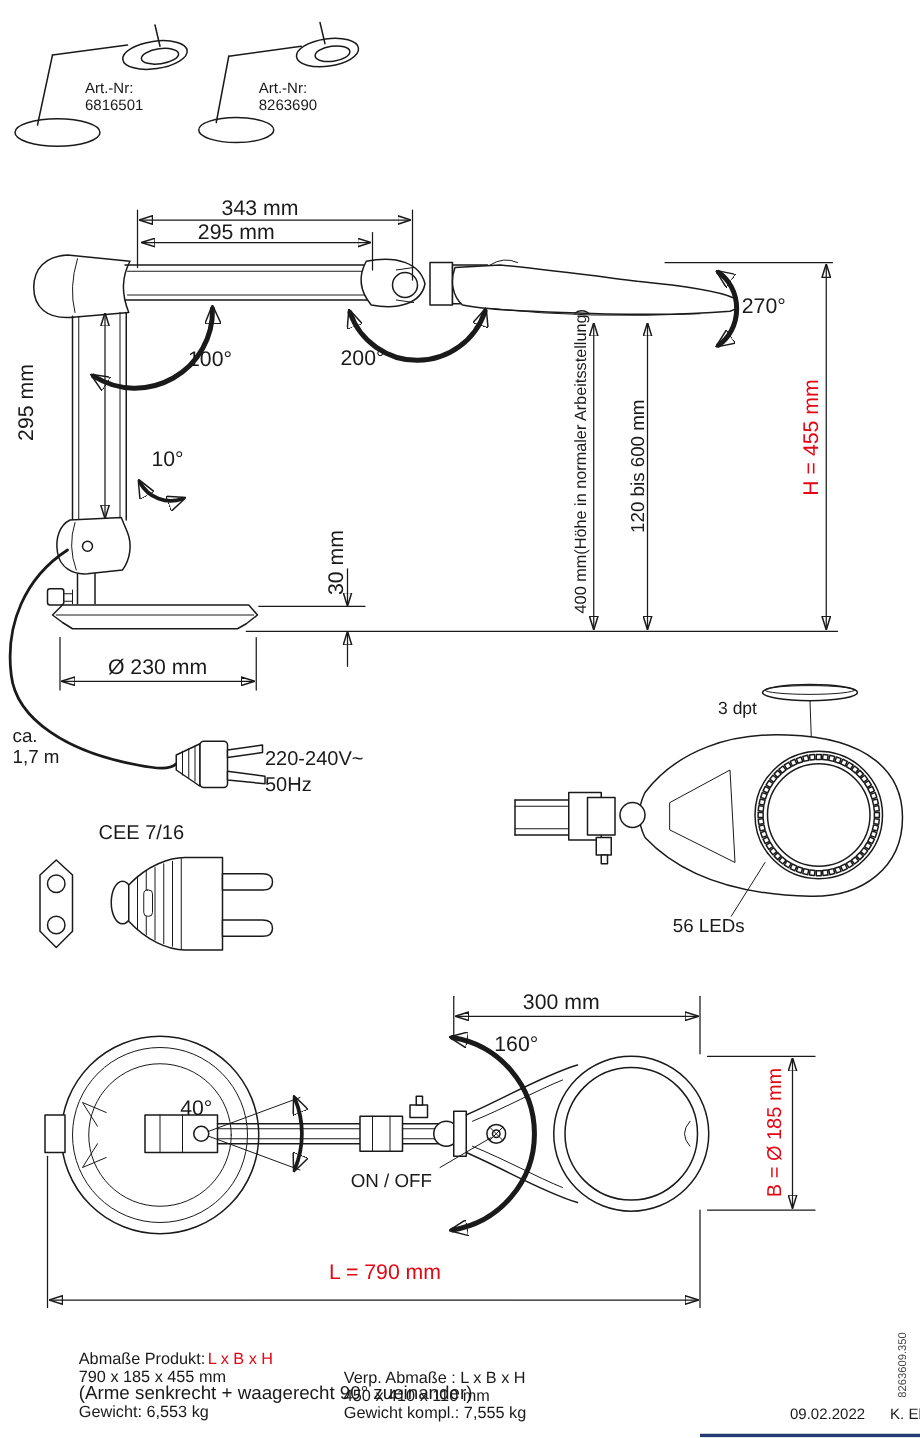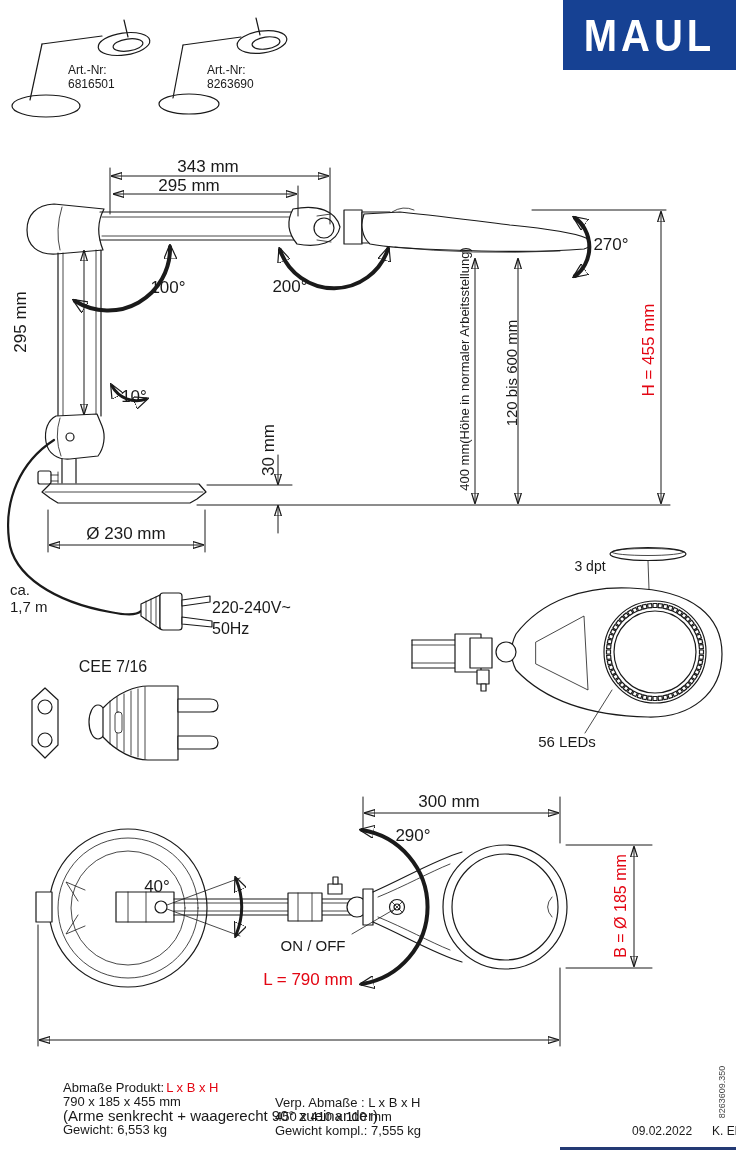--- a/index.html
+++ b/index.html
@@ -284,57 +284,54 @@
       <line class="dim" x1="365" y1="813" x2="558" y2="813" marker-start="url(#dimA)" marker-end="url(#dimA)"></line>
       <line class="dim" x1="566" y1="845" x2="652" y2="845"></line>
       <line class="dim" x1="566" y1="968" x2="652" y2="968"></line>
       <line class="dim" x1="634" y1="847" x2="634" y2="966" marker-start="url(#dimA)" marker-end="url(#dimA)"></line>
       <line class="dim" x1="38" y1="925" x2="38" y2="1046"></line>
       <line class="dim" x1="560" y1="968" x2="560" y2="1046"></line>
       <line class="dim" x1="40" y1="1040" x2="558" y2="1040" marker-start="url(#dimA)" marker-end="url(#dimA)"></line>
     </g>
   </svg>
 
-  <div class="logo">
-    <span>MAUL</span>
-  </div>
 
   <span class="lbl lft s12" style="left:68px;top:70px">Art.-Nr:</span>
   <span class="lbl lft s12" style="left:68px;top:84px">6816501</span>
   <span class="lbl lft s12" style="left:207px;top:70px">Art.-Nr:</span>
   <span class="lbl lft s12" style="left:207px;top:84px">8263690</span>
 
   <span class="lbl" style="left:208px;top:167px">343 mm</span>
   <span class="lbl" style="left:189px;top:186px">295 mm</span>
   <span class="lbl" style="left:168px;top:288px">100°</span>
   <span class="lbl" style="left:290px;top:287px">200°</span>
   <span class="lbl" style="left:611px;top:245px">270°</span>
   <span class="lbl rot" style="left:21px;top:322px">295 mm</span>
-  <span class="lbl" style="left:134px;top:397px">10°</span>
+  <span class="lbl" style="left:134px;top:368px">10°</span>
   <span class="lbl rot s13" style="left:464px;top:369px">400 mm(Höhe in normaler Arbeitsstellung)</span>
   <span class="lbl rot s15" style="left:511px;top:373px">120 bis 600 mm</span>
   <span class="lbl rot red" style="left:649px;top:350px">H = 455 mm</span>
   <span class="lbl rot" style="left:269px;top:450px">30 mm</span>
   <span class="lbl" style="left:126px;top:534px">Ø 230 mm</span>
 
   <span class="lbl lft s15" style="left:10px;top:589px">ca.</span>
   <span class="lbl lft s15" style="left:10px;top:606px">1,7 m</span>
   <span class="lbl lft s16" style="left:212px;top:608px">220-240V~</span>
   <span class="lbl lft s16" style="left:212px;top:629px">50Hz</span>
   <span class="lbl s16" style="left:113px;top:667px">CEE 7/16</span>
 
   <span class="lbl s14" style="left:590px;top:566px">3 dpt</span>
   <span class="lbl s15" style="left:567px;top:741px">56 LEDs</span>
 
   <span class="lbl" style="left:449px;top:802px">300 mm</span>
-  <span class="lbl" style="left:413px;top:836px">290°</span>
+  <span class="lbl" style="left:413px;top:836px">160°</span>
   <span class="lbl" style="left:157px;top:887px">40°</span>
   <span class="lbl s15" style="left:313px;top:945px">ON / OFF</span>
   <span class="lbl rot red s16" style="left:621px;top:906px">B = Ø 185 mm</span>
-  <span class="lbl red" style="left:308px;top:980px">L = 790 mm</span>
+  <span class="lbl red" style="left:308px;top:1018px">L = 790 mm</span>
 
   <span class="lbl lft s13" style="left:63px;top:1087px"><span>Abmaße Produkt:</span><span class="red" style="margin-left:2px">L x B x H</span></span>
   <span class="lbl lft s13" style="left:63px;top:1101px">790 x 185 x 455 mm</span>
   <span class="lbl lft s11" style="left:63px;top:1115px">(Arme senkrecht + waagerecht 90° zueinander)</span>
   <span class="lbl lft s13" style="left:63px;top:1129px">Gewicht: 6,553 kg</span>
 
   <span class="lbl lft s13" style="left:275px;top:1102px">Verp. Abmaße : L x B x H</span>
   <span class="lbl lft s13" style="left:275px;top:1116px">450 x 410 x 110 mm</span>
   <span class="lbl lft s13" style="left:275px;top:1130px">Gewicht kompl.: 7,555 kg</span>
 

